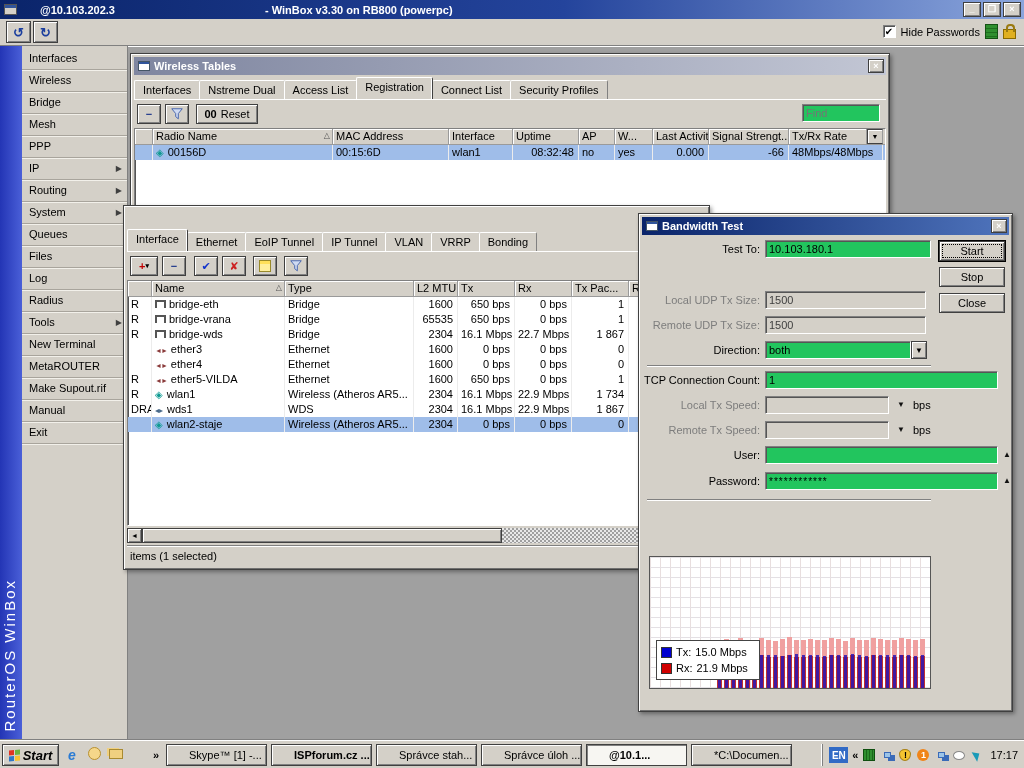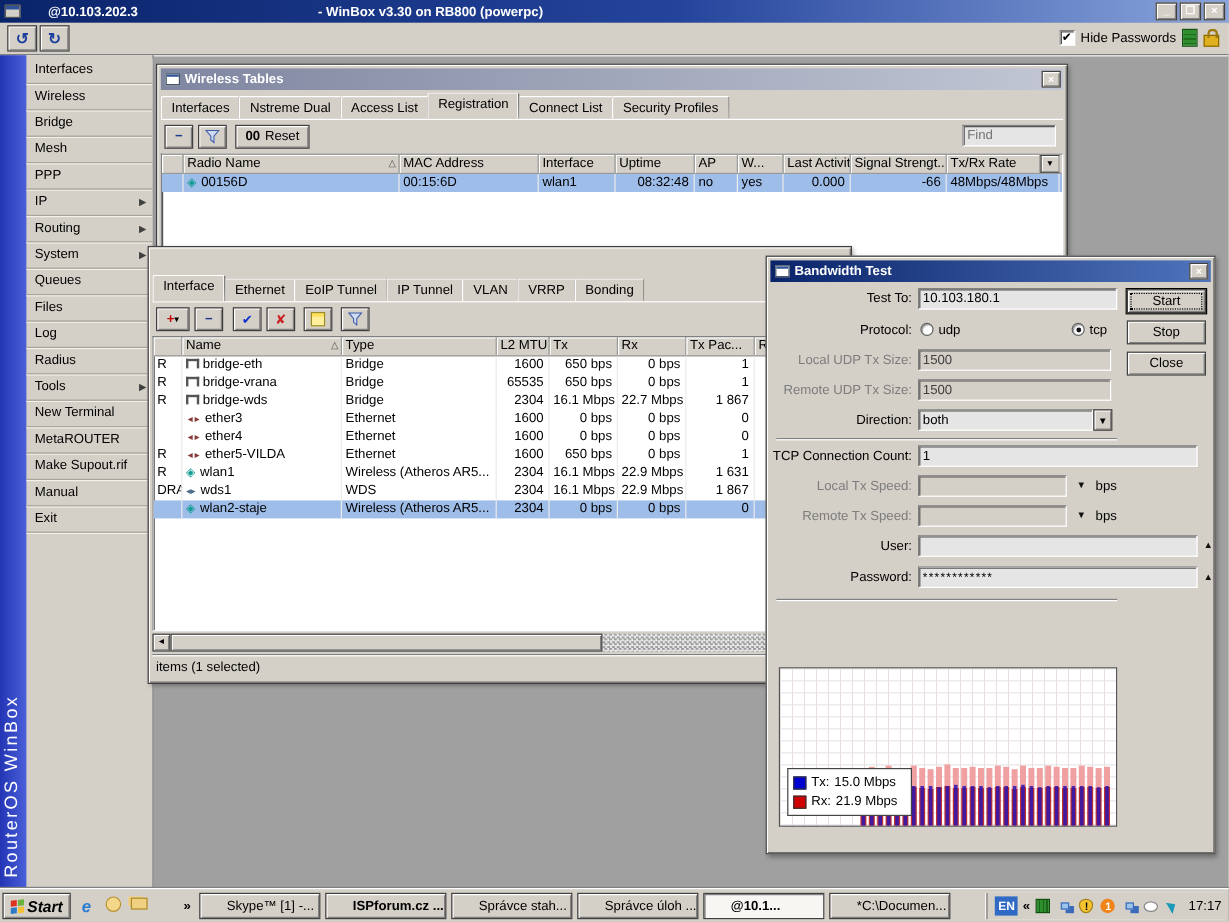--- a/index.html
+++ b/index.html
@@ -71,21 +71,21 @@
 
   
   .hscroll { position:absolute; height:15px; }
   .scr-btn { position:absolute; top:0; width:15px; height:15px; font-size:7px; }
   .scr-thumb { position:absolute; top:0; height:15px; }
   .scr-track { position:absolute; top:0; height:15px; background:repeating-conic-gradient(#9f9f9f 0% 25%, #e8e8e8 0% 50%) 0 0/4px 4px; }
 
   
   .bw-label { position:absolute; left:0; width:121px; text-align:right; line-height:18px; }
   .bw-label.gray { color:#7d7d7d; }
-  .tfield { position:absolute; height:18px; border:1px solid #808080; border-right-color:#fff; border-bottom-color:#fff; box-shadow: inset 1px 1px 0 #555; background:#e5e5e5; font-size:11px; padding:0 3px; }
+  .tfield { position:absolute; height:18px; border:1px solid #808080; border-right-color:#fff; border-bottom-color:#fff; box-shadow: inset 1px 1px 0 #555; background:#22c55e; font-size:11px; padding:0 3px; }
   .tfield:disabled { background:#d4d0c8; color:#404040; }
   .avgbox { position:absolute; height:17px; line-height:15px; padding:0 4px; background:#d4d0c8; border:1px solid #808080; border-right-color:#fff; border-bottom-color:#fff; box-shadow: inset 1px 1px 0 #555; }
   .radio { display:inline-block; width:11px; height:11px; border-radius:50%; background:#fff; border:1px solid #606060; box-shadow: inset 1px 1px 1px #999; vertical-align:-2px; position:relative; margin-right:4px; }
   .radio.checked::after { content:""; position:absolute; left:3px; top:3px; width:4px; height:4px; border-radius:50%; background:#111; }
   .arrow-glyph { position:absolute; font-size:8px; color:#111; line-height:18px; }
   .combo-btn { position:absolute; width:16px; height:18px; font-size:8px; }
   .bw-btn { position:absolute; left:300px; width:66px; height:20px; }
   .bw-btn.default { box-shadow: inset 1px 1px 0 #fff, inset -1px -1px 0 #808080, 0 0 0 1px #000; outline:1px dotted #000; outline-offset:-4px; }
   .sep { position:absolute; left:8px; width:284px; }
 
@@ -415,21 +415,21 @@
             <span class="c" style="width:76px"></span>
           </div>
 
           <div class="trow">
             <span class="c" style="width:24px">R</span>
             <span class="c name" style="width:133px"><i class="rowicon wireless-icon"></i><span>wlan1</span></span>
             <span class="c" style="width:129px">Wireless (Atheros AR5...</span>
             <span class="c num" style="width:44px">2304</span>
             <span class="c num" style="width:57px">16.1 Mbps</span>
             <span class="c num" style="width:57px">22.9 Mbps</span>
-            <span class="c num" style="width:57px">1 631</span>
+            <span class="c num" style="width:57px">1 734</span>
             <span class="c" style="width:76px"></span>
           </div>
 
           <div class="trow child">
             <span class="c" style="width:24px">DRA</span>
             <span class="c name" style="width:133px"><i class="rowicon wds-icon"></i><span>wds1</span></span>
             <span class="c" style="width:129px">WDS</span>
             <span class="c num" style="width:44px">2304</span>
             <span class="c num" style="width:57px">16.1 Mbps</span>
             <span class="c num" style="width:57px">22.9 Mbps</span>
@@ -463,25 +463,20 @@
     <div class="wt active">
       <span class="wicon"></span>
       <span>Bandwidth Test</span>
       <span class="close btn3d">×</span>
     </div>
 
     <div style="position:absolute;left:0;top:26px;right:0;height:18px">
       <span class="bw-label">Test To:</span>
       <input class="tfield" style="left: 126px; width: 166px;" value="10.103.180.1">
     </div>
-    <div style="position:absolute;left:0;top:52px;right:0;height:18px">
-      <span class="bw-label">Protocol:</span>
-      <span style="position:absolute;left:128px;line-height:18px"><span class="radio"></span><span>udp</span></span>
-      <span style="position:absolute;left:254px;line-height:18px"><span class="radio checked"></span><span>tcp</span></span>
-    </div>
     <div style="position:absolute;left:0;top:77px;right:0;height:18px">
       <span class="bw-label gray">Local UDP Tx Size:</span>
       <input class="tfield" style="left: 126px; width: 161px;" disabled="" value="1500">
     </div>
     <div style="position:absolute;left:0;top:102px;right:0;height:18px">
       <span class="bw-label gray">Remote UDP Tx Size:</span>
       <input class="tfield" style="left: 126px; width: 161px;" disabled="" value="1500">
     </div>
     <div style="position:absolute;left:0;top:127px;right:0;height:18px">
       <span class="bw-label">Direction:</span>

